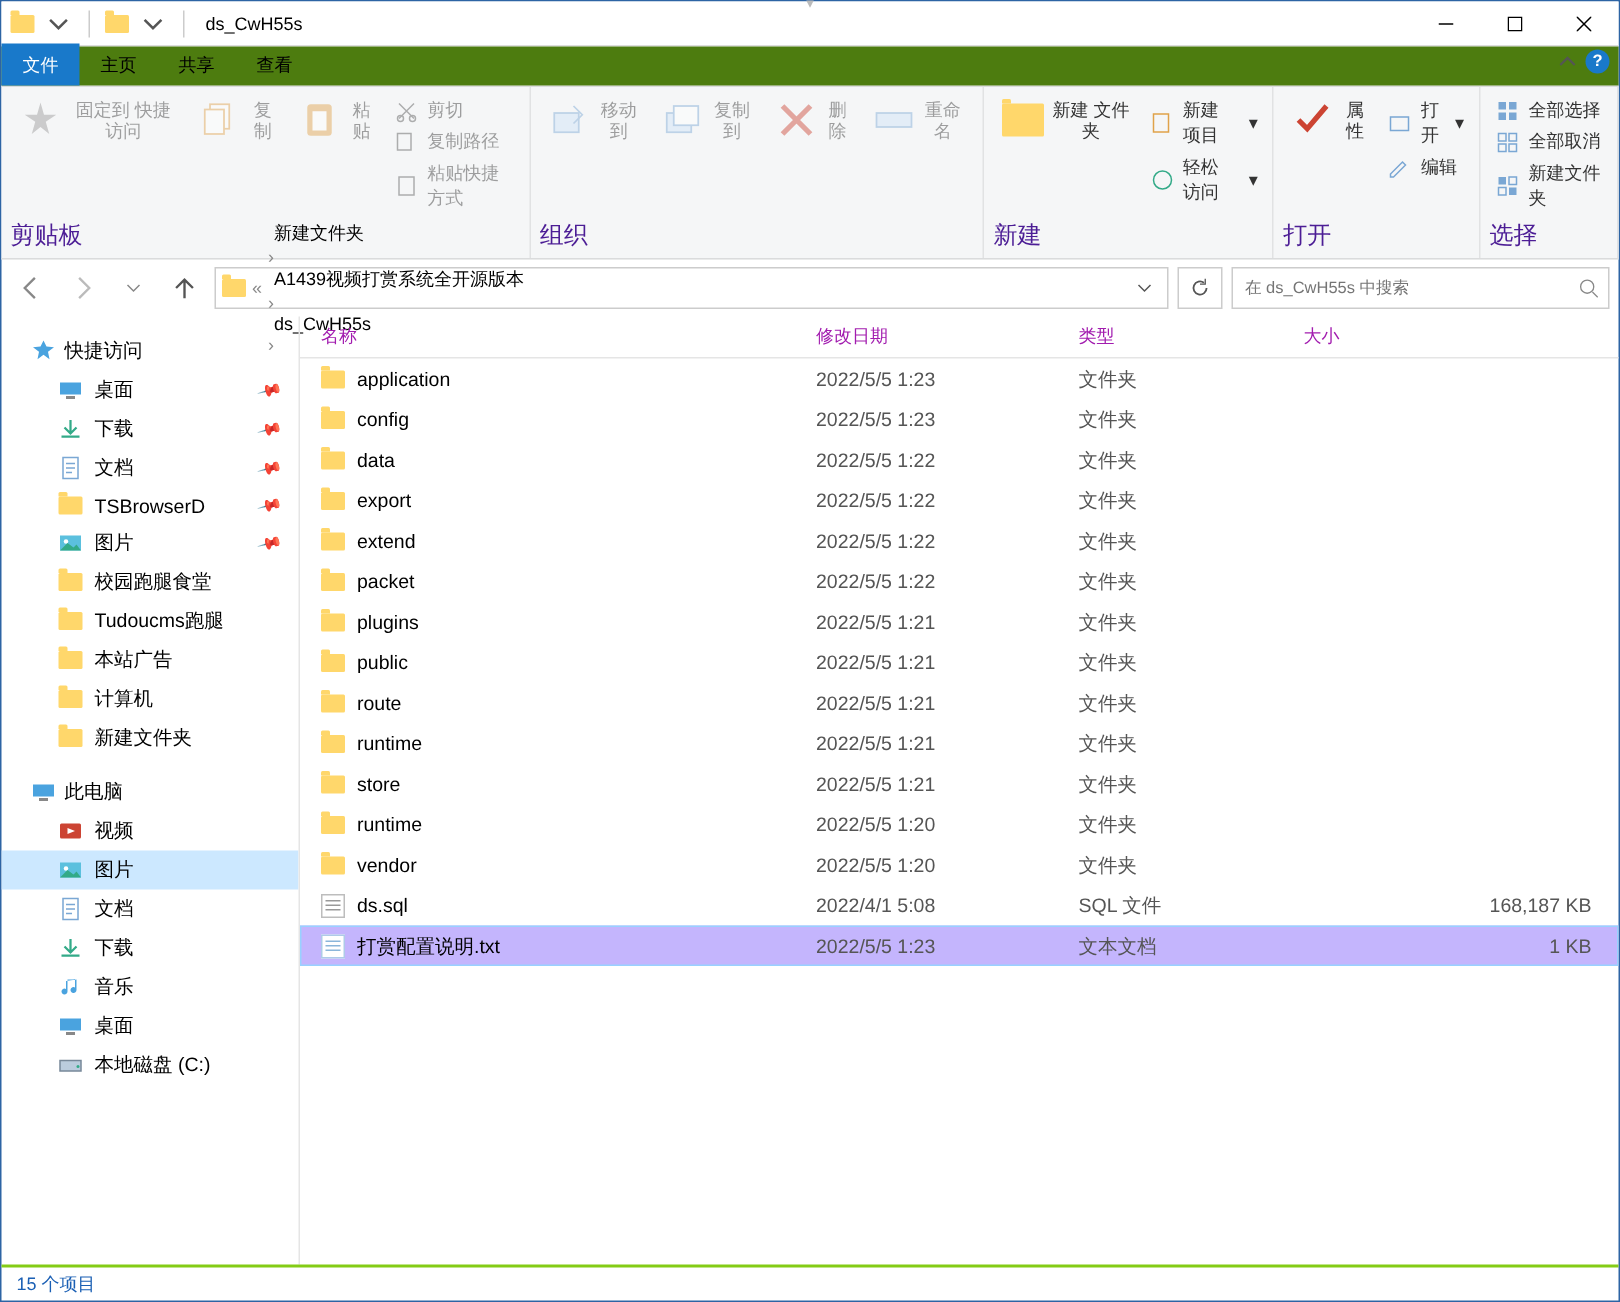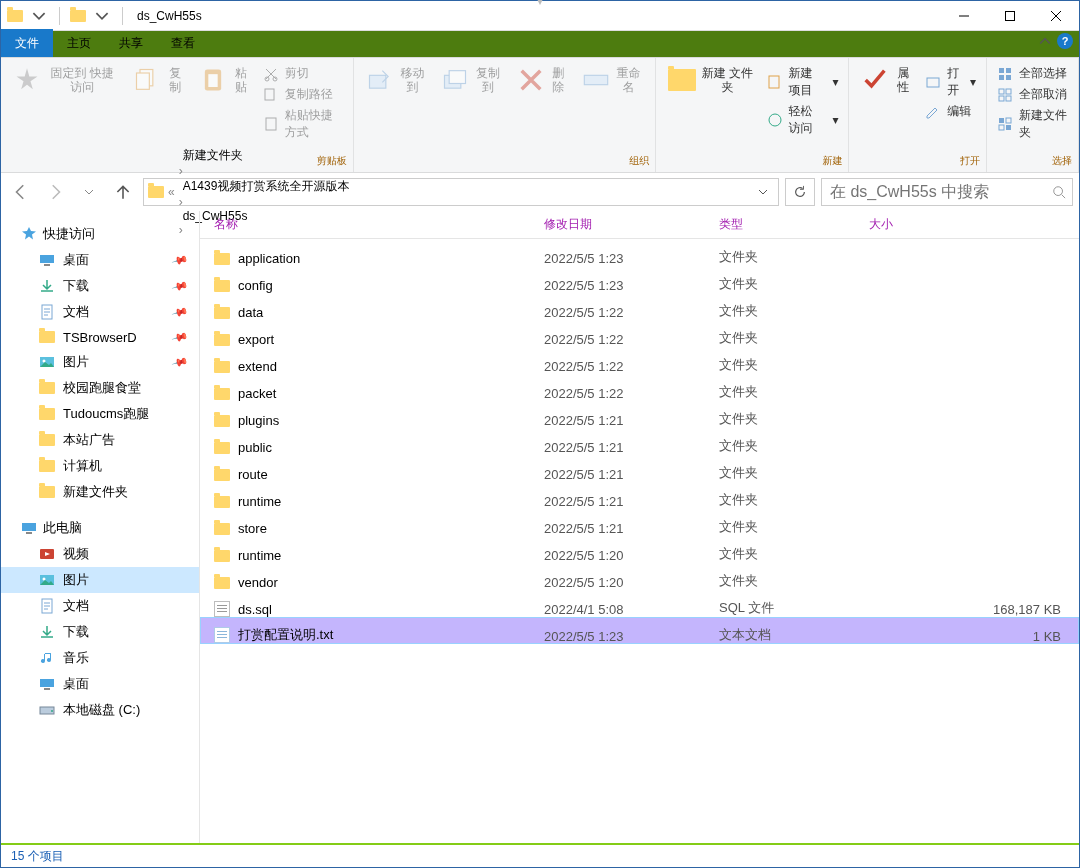--- a/index.html
+++ b/index.html
@@ -18,56 +18,56 @@
 .sys-btn svg{width:10px;height:10px}
 .tabs{height:26px;background:#4d7c0f;display:flex;align-items:flex-end;position:relative}
 .tab{padding:5px 14px;font-size:12px;color:#000;border-top:1px solid transparent}
 .tab.active{background:#1979ca;color:#fff}
 .tabs-right{position:absolute;right:6px;top:2px;display:flex;align-items:center;gap:6px}
 .chev-up{color:#555}
 .help-ico{width:16px;height:16px;border-radius:50%;background:#1979ca;color:#fff;display:flex;align-items:center;justify-content:center;font-size:11px;font-weight:bold}
 .ribbon{height:116px;background:#f5f6f7;border-top:1px solid #dadbdc;border-bottom:1px solid #dadbdc;display:flex}
 .ribbon-group{display:flex;flex-direction:column;border-right:1px solid #e1e2e3;padding:4px 6px 2px}
 .ribbon-group-body{flex:1;display:flex;align-items:flex-start;gap:2px}
-.ribbon-group-label{text-align:right;font-size:10px;color:#a16207;padding:2px 0}
+.ribbon-group-label{text-align:left;font-size:16px;color:#4c1d95;padding:2px 0}
 .rbtn{display:flex;flex-direction:row;align-items:center;justify-content:flex-start;padding:2px 6px;gap:4px;color:#333;min-width:48px}
 .rbtn.disabled{opacity:.45}
 .rbtn .ico{width:32px;height:32px;display:flex;align-items:center;justify-content:center}
 .rbtn .lbl{text-align:center;line-height:14px;font-size:12px}
 .rcol{display:flex;flex-direction:column;gap:2px;padding-top:2px}
 .ritem{display:flex;align-items:center;gap:6px;padding:1px 4px;font-size:12px;color:#333}
 .ritem .sico{width:16px;height:16px;display:flex;align-items:center;justify-content:center}
 .navbar{height:38px;display:flex;align-items:center;padding:4px 6px;gap:6px}
 .nav-arrow{width:28px;height:28px;display:flex;align-items:center;justify-content:center;color:#999}
 .nav-arrow.active{color:#555}
 .addr{flex:1;height:28px;border:1px solid #ccc;display:flex;align-items:center;padding:0 4px;gap:4px;background:#fff}
 .crumb{display:flex;align-items:center;gap:4px;padding:0 4px;color:#000}
 .crumb-sep{color:#888}
 .addr-right{margin-left:auto;display:flex;align-items:center;gap:8px;padding-right:6px;color:#555}
 .refbtn{width:30px;height:28px;border:1px solid #ccc;display:flex;align-items:center;justify-content:center;color:#555}
 .search{width:252px;height:28px;border:1px solid #ccc;display:flex;align-items:center;padding:0 6px;color:#555}
-.search input{border:none;outline:none;flex:1;font-size:16px;color:#15803d;background:transparent}
+.search input{border:none;outline:none;flex:1;font-size:11px;color:#15803d;background:transparent}
 .body{flex:1;display:flex;min-height:0}
 .sidebar{width:199px;border-right:1px solid #e5e5e5;padding-top:10px;overflow:hidden}
 .side-sec{margin-bottom:10px}
 .side-head{display:flex;align-items:center;gap:6px;padding:4px 10px 4px 20px;font-size:13px}
 .side-item{display:flex;align-items:center;gap:8px;padding:4px 10px 4px 38px;font-size:13px;position:relative}
 .side-item.sel{background:#cce8ff}
 .pin{position:absolute;right:12px;color:#7a7a7a;font-size:11px;transform:rotate(30deg)}
 .mico{width:16px;height:16px;display:flex;align-items:center;justify-content:center}
 .content{flex:1;display:flex;flex-direction:column;min-width:0}
 .cols{height:28px;display:flex;align-items:center;border-bottom:1px solid #e5e5e5;color:#1a5fb4;padding-left:6px;position:relative}
 .col{padding:0 8px;font-size:12px;color:#a21caf}
 .col.name{width:330px}
 .col.date{width:175px}
 .col.type{width:150px}
 .col.size{flex:1;text-align:left}
 .gripper{position:absolute;left:50%;top:-4px;transform:translateX(-50%);color:#bbb;font-size:10px}
 .rows{flex:1;overflow:auto}
-.row{height:27px;display:flex;align-items:flex-end;padding-left:6px}
+.row{height:27px;display:flex;align-items:center;padding-left:6px}
 .row .cell{padding:0 8px;font-size:13px;color:#000}
 .row .cell.name{width:330px;display:flex;align-items:center;gap:8px}
 .row .cell.date{width:175px;color:#555}
 .row .cell.type{width:150px;color:#555}
 .row .cell.size{flex:1;text-align:right;padding-right:18px;color:#555}
 .row.sel{background:#c4b5fd;outline:1px solid #99d1ff;outline-offset:-1px}
 .txtico{width:16px;height:16px;background:#fff;border:1px solid #aecbe8;position:relative}
 .txtico::after{content:"";position:absolute;left:2px;right:2px;top:3px;height:1px;background:#8bb6da;box-shadow:0 3px 0 #8bb6da,0 6px 0 #8bb6da}
 .sqlico{width:16px;height:16px;background:#fff;border:1px solid #bdbdbd;position:relative}
 .sqlico::after{content:"";position:absolute;left:2px;right:2px;top:3px;height:1px;background:#999;box-shadow:0 3px 0 #999,0 6px 0 #999}

